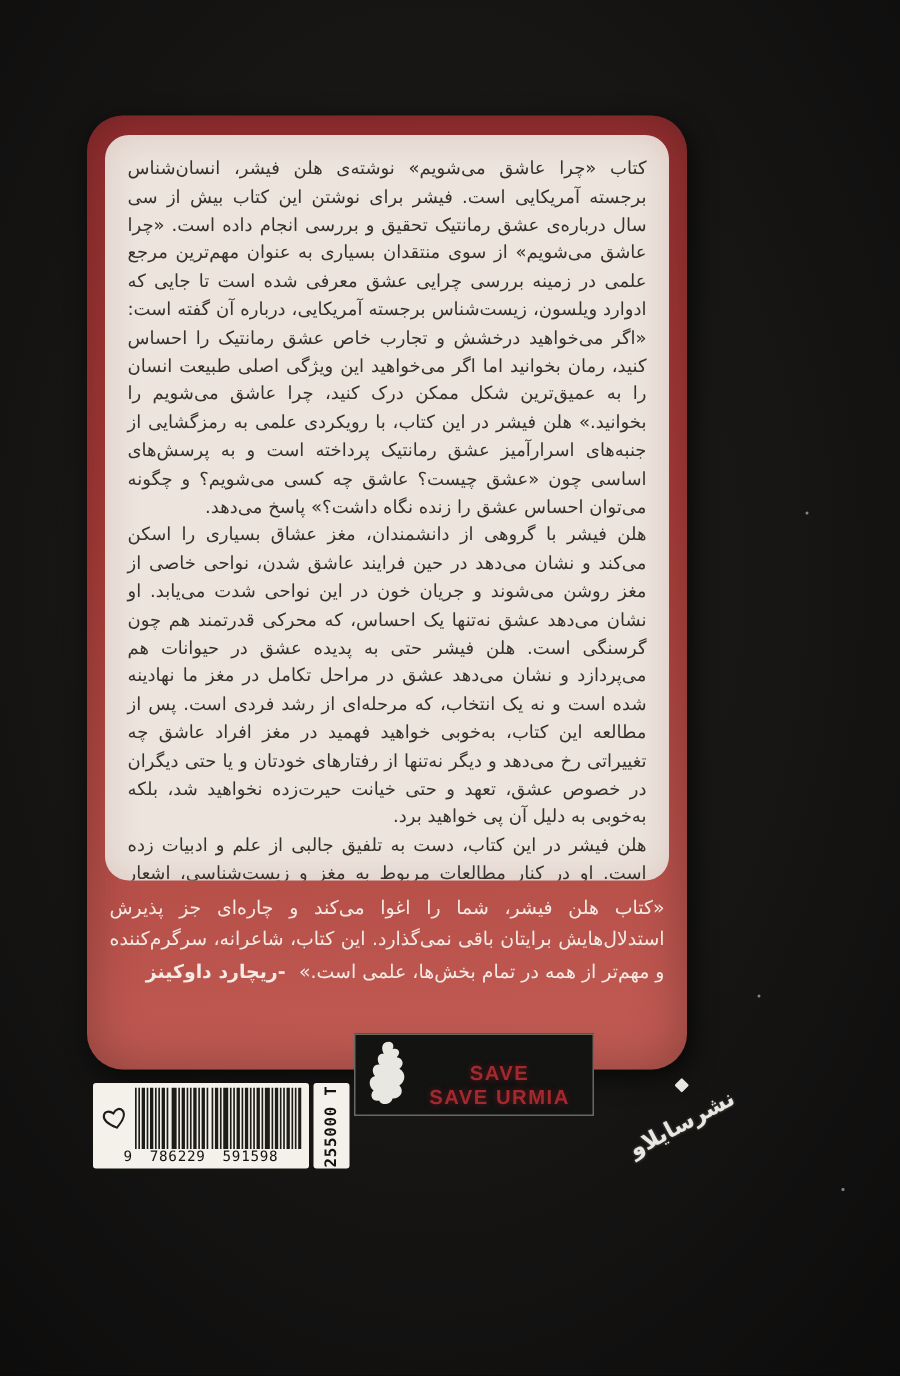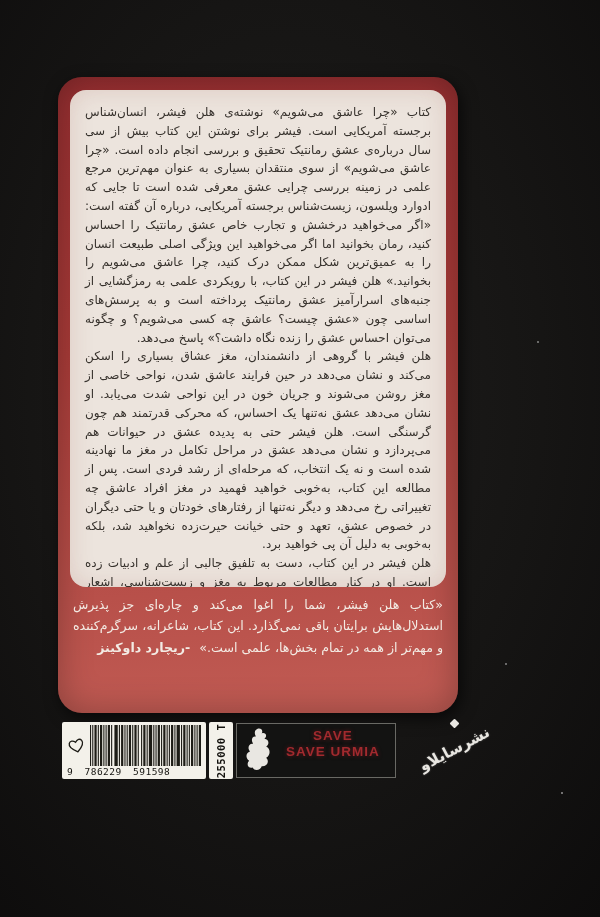--- a/index.html
+++ b/index.html
@@ -28,30 +28,30 @@
   .attr{margin-right:9px;white-space:nowrap;font-weight:bold;}
   
   .barcode-box{
     position:absolute;left:62px;top:722px;width:144px;height:57px;background:#f3f1ea;
     border-radius:2px;box-sizing:border-box;padding:3px 5px 2px;display:flex;flex-direction:column;
   }
   .bar-row{flex:1;display:flex;align-items:stretch;gap:4px;min-height:0;}
   .heart-wrap{width:19px;display:flex;align-items:center;justify-content:center;}
   .bars{flex:1;height:100%;}
   .isbn{font-family:"DejaVu Sans Mono", monospace;font-size:9.5px;line-height:11px;
-        color:#14130f;letter-spacing:.5px;word-spacing:5px;}
+        color:#14130f;text-align:center;letter-spacing:.5px;word-spacing:5px;}
   .price-strip{
     position:absolute;left:209px;top:722px;width:24px;height:57px;background:#f3f1ea;
     border-radius:2px;display:flex;align-items:center;justify-content:center;
   }
   .price-rot{transform:rotate(-90deg);white-space:nowrap;font-family:"DejaVu Sans Mono", monospace;
              font-size:10.5px;font-weight:bold;color:#14130f;letter-spacing:.5px;}
   .urmia-box{
-    position:absolute;left:236px;top:723px;width:160px;height:55px;background:#131312;
-    border:1px solid #696964;box-sizing:border-box;display:flex;align-items:flex-start;
+    position:absolute;left:236px;top:689px;width:160px;height:55px;background:#131312;
+    border:1px solid #696964;box-sizing:border-box;display:flex;align-items:flex-end;
     padding:4px 8px;gap:6px;
   }
   .lake{height:45px;width:28px;flex:none;}
   .urmia-text{flex:1;text-align:center;color:#a22a2e;font-family:"Liberation Sans", sans-serif;
               font-weight:bold;font-size:13.5px;line-height:15.5px;letter-spacing:1px;
               text-shadow:0 0 4px rgba(150,25,35,.55);}
   .pub-logo{position:absolute;left:413px;top:718px;width:82px;height:62px;
             display:flex;align-items:center;justify-content:center;}
   .pub-ornament{position:absolute;top:2px;left:38px;width:7px;height:7px;background:#e9e7e2;
                 transform:rotate(45deg);border-radius:1px;}

